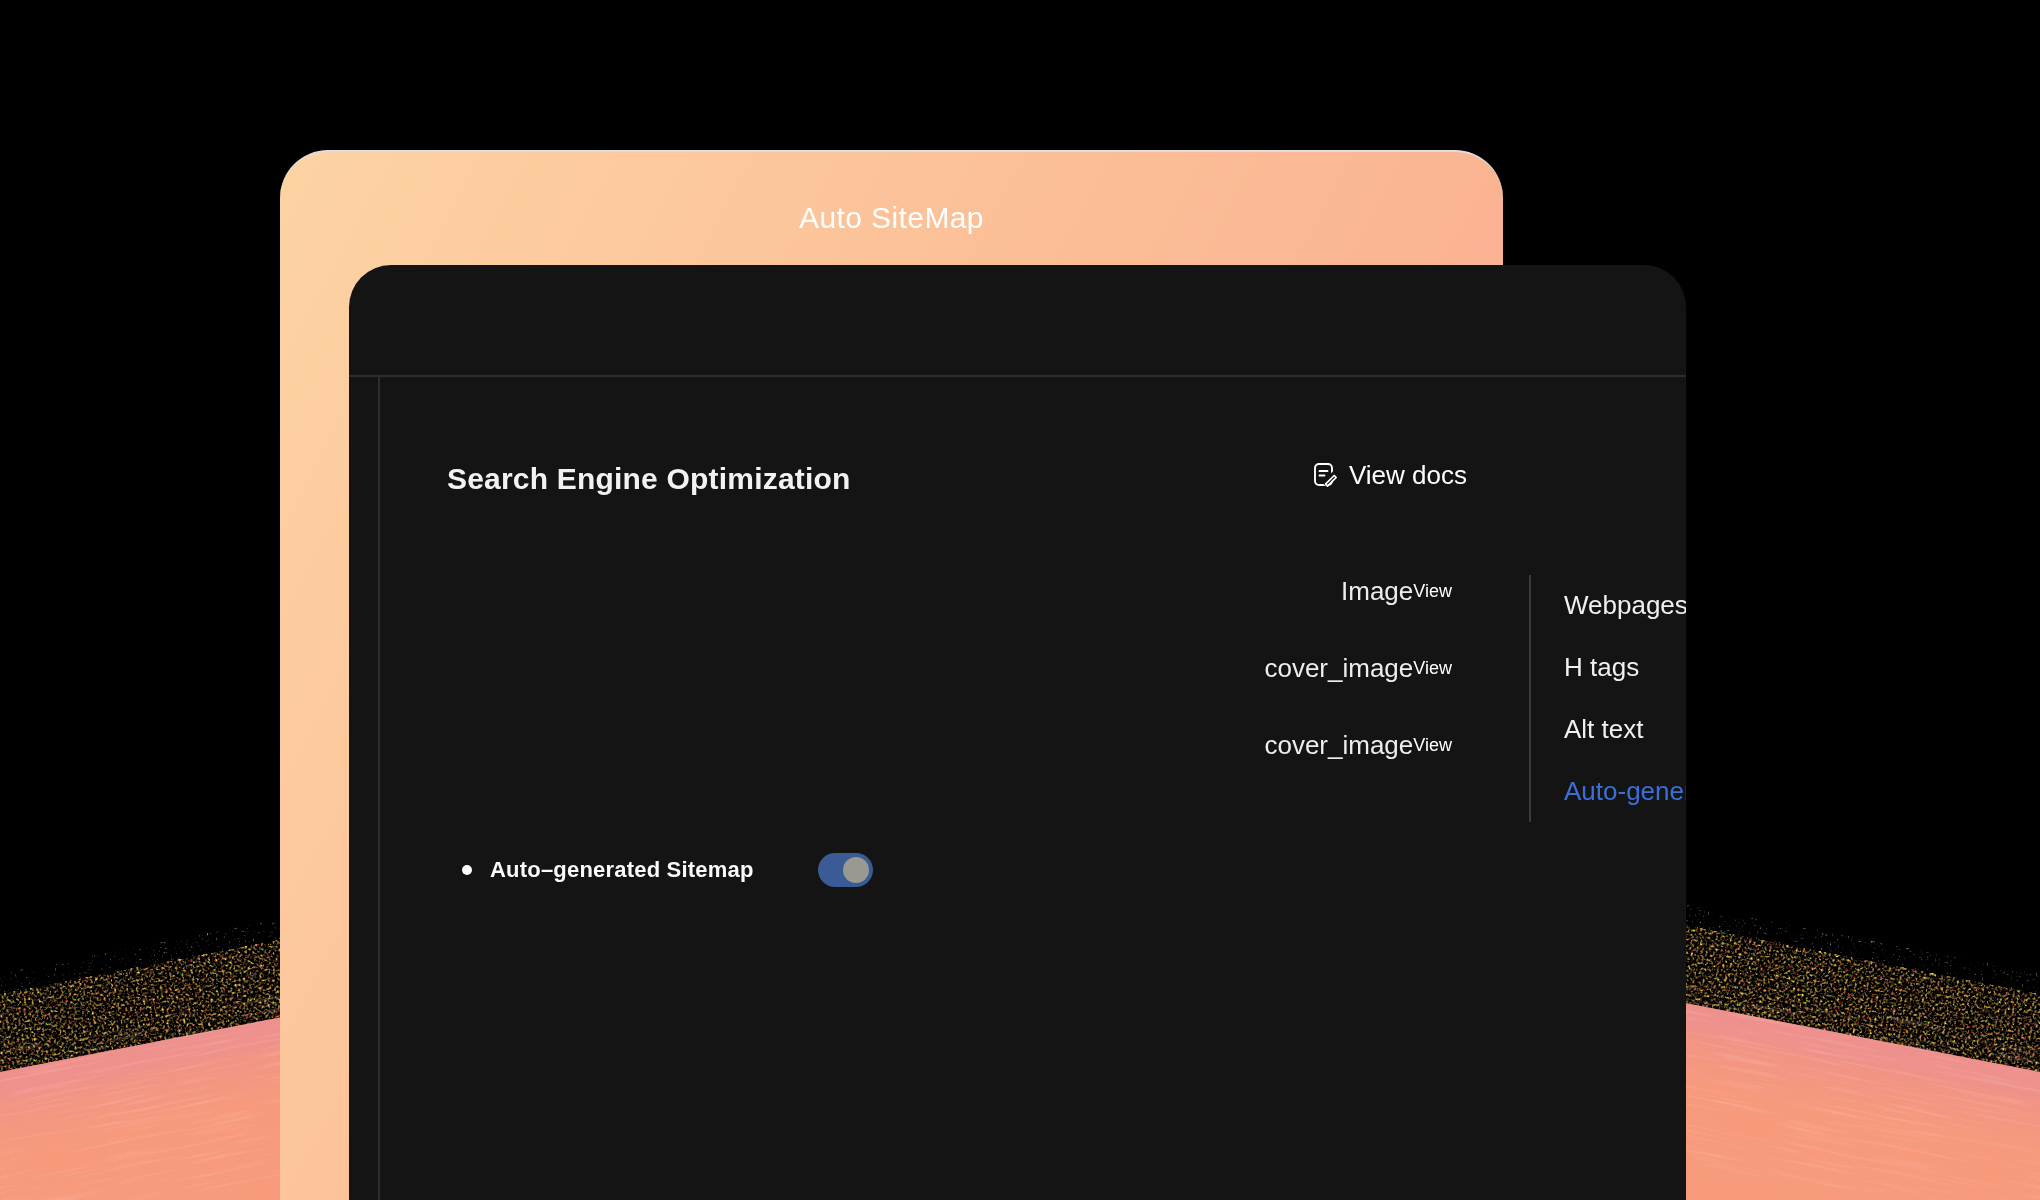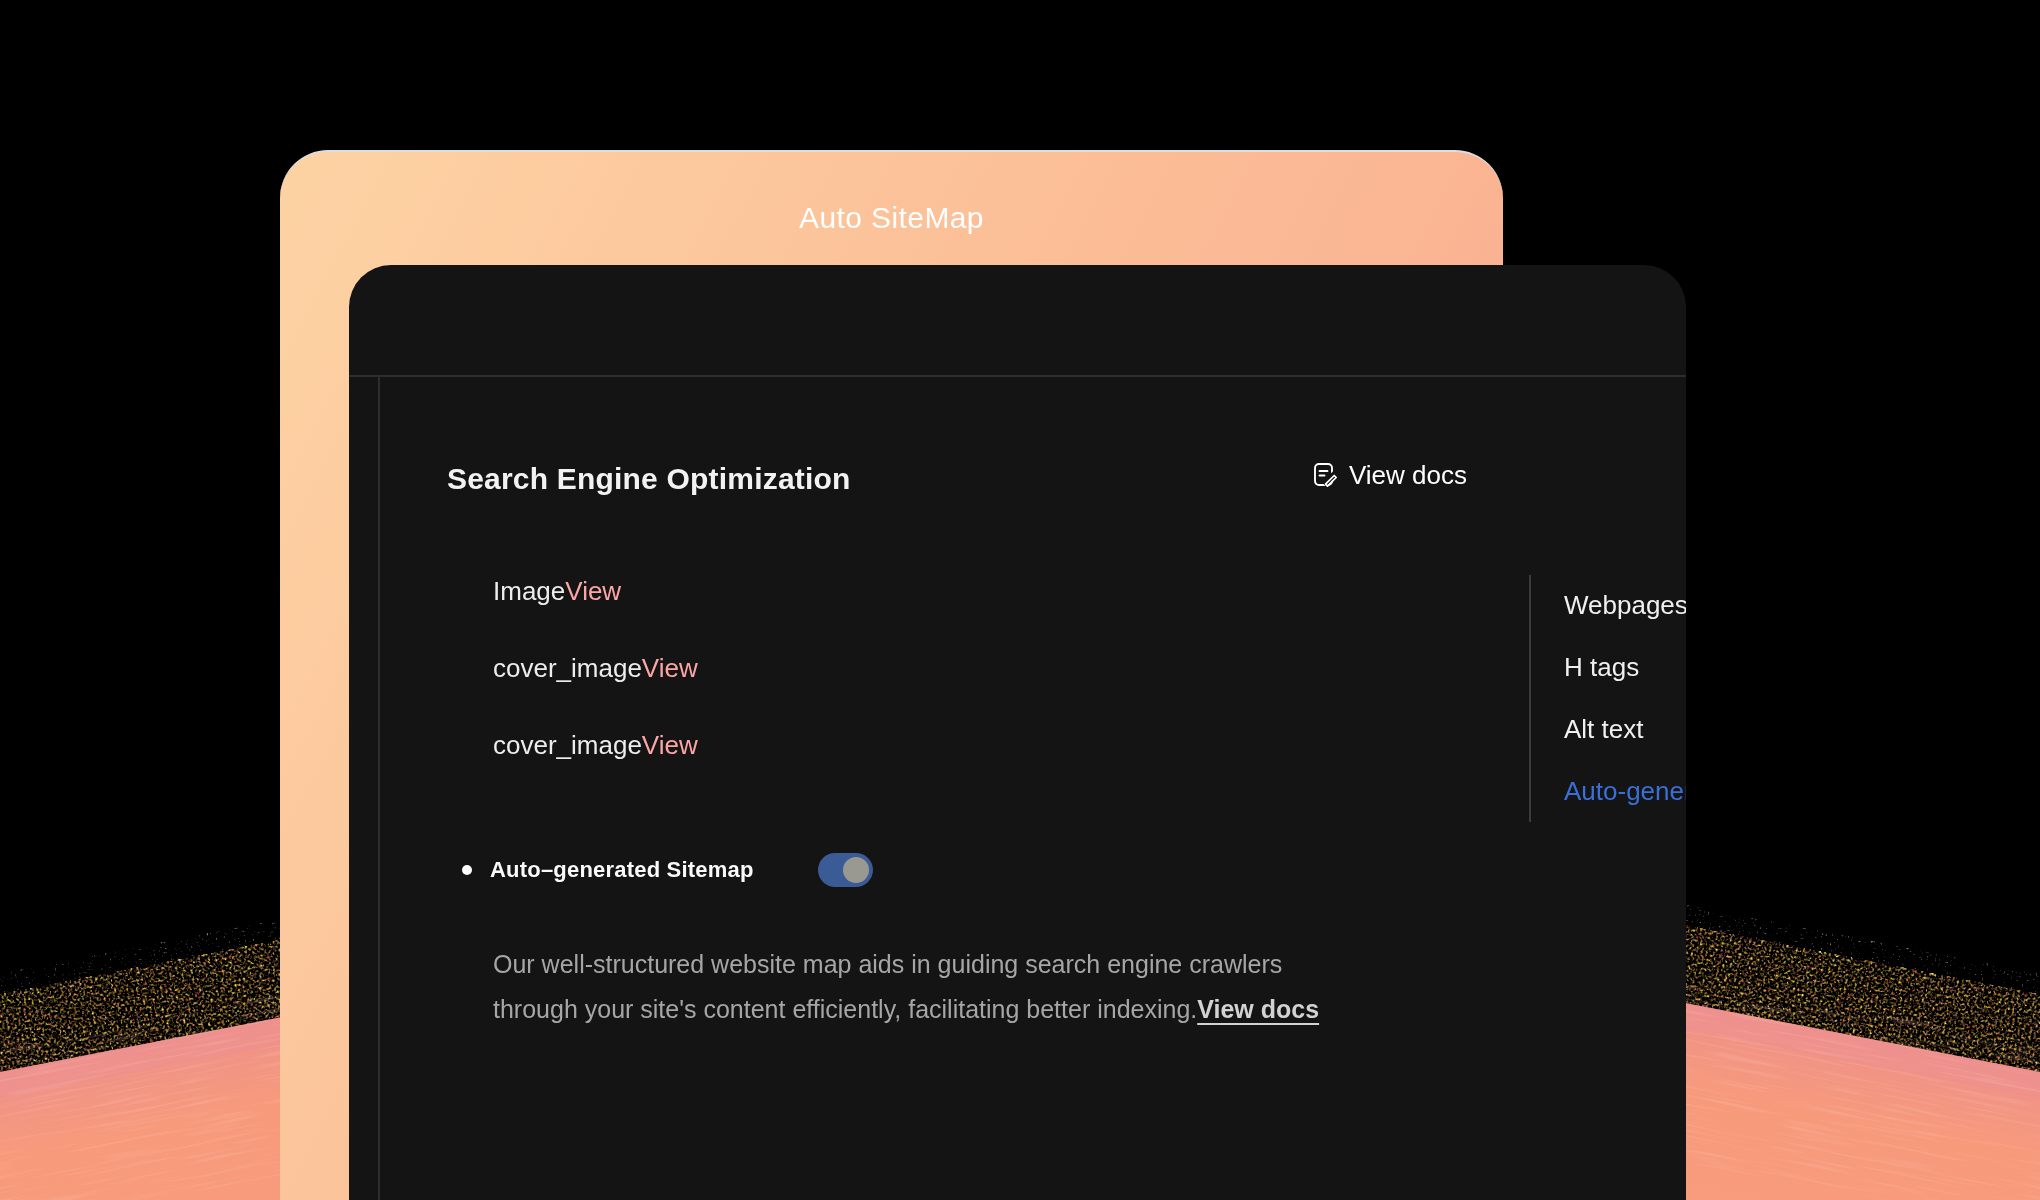--- a/index.html
+++ b/index.html
@@ -61,23 +61,23 @@
   }
   .docs-link{
     position:absolute;right:219px;top:192px;
     display:flex;align-items:center;gap:10px;
     color:#ffffff;font-size:26px;line-height:36px;text-decoration:none;cursor:pointer;
   }
   .doc-icon{display:inline-flex;width:28px;height:28px;}
   .doc-icon svg{width:28px;height:28px;}
 
   .img-list{position:absolute;left:144px;top:288px;width:959px;}
-  .img-row{height:77px;display:flex;align-items:center;justify-content:flex-start;}
+  .img-row{height:77px;display:flex;align-items:center;justify-content:flex-end;}
   .img-label{color:#ededed;font-size:26px;}
-  .view-link{color:#fca5a5;font-size:26px;text-decoration:none;cursor:pointer;}
+  .view-link{color:#ffffff;font-size:18px;text-decoration:none;cursor:pointer;}
 
   .side-divider{position:absolute;left:1180px;top:310px;width:2px;height:247px;background:var(--side-divider);}
   .side-menu{position:absolute;left:1215px;top:309px;list-style:none;}
   .side-item{
     height:62px;display:flex;align-items:center;
     color:#f0f0f0;font-size:26px;white-space:nowrap;cursor:pointer;
   }
   .side-item.active{color:var(--accent);}
 
   .toggle-row{position:absolute;left:113px;top:585px;height:40px;display:flex;align-items:center;}
@@ -195,19 +195,15 @@
       </ul>
 
       <div class="toggle-row">
         <span class="bullet"></span>
         <span class="toggle-label">Auto–generated Sitemap</span>
         <button class="switch" data-state="on">
           <span class="knob"></span>
         </button>
       </div>
 
-      <p class="desc">
-        <span>Our well-structured website map aids in guiding search engine crawlers</span><br>
-        <span>through your site's content efficiently, facilitating better indexing.</span><a class="desc-link">View docs</a>
-      </p>
     </div>
   </section>
 </div>
 
 </body></html>

